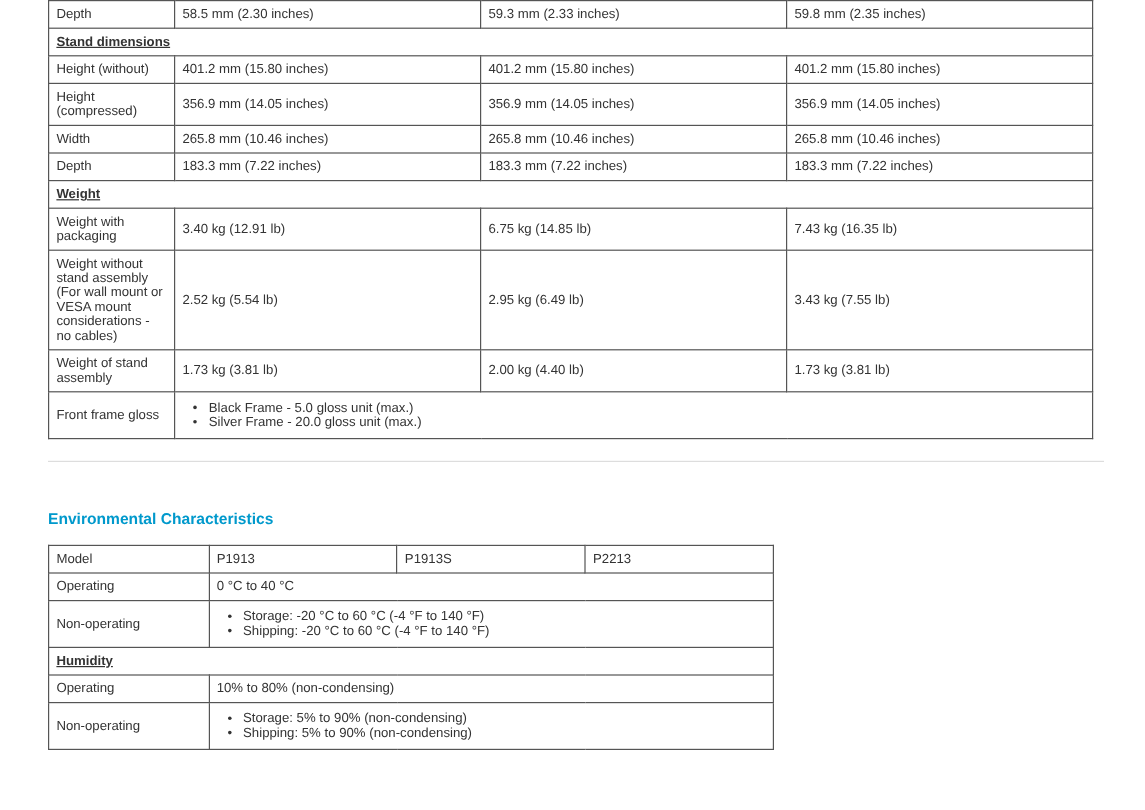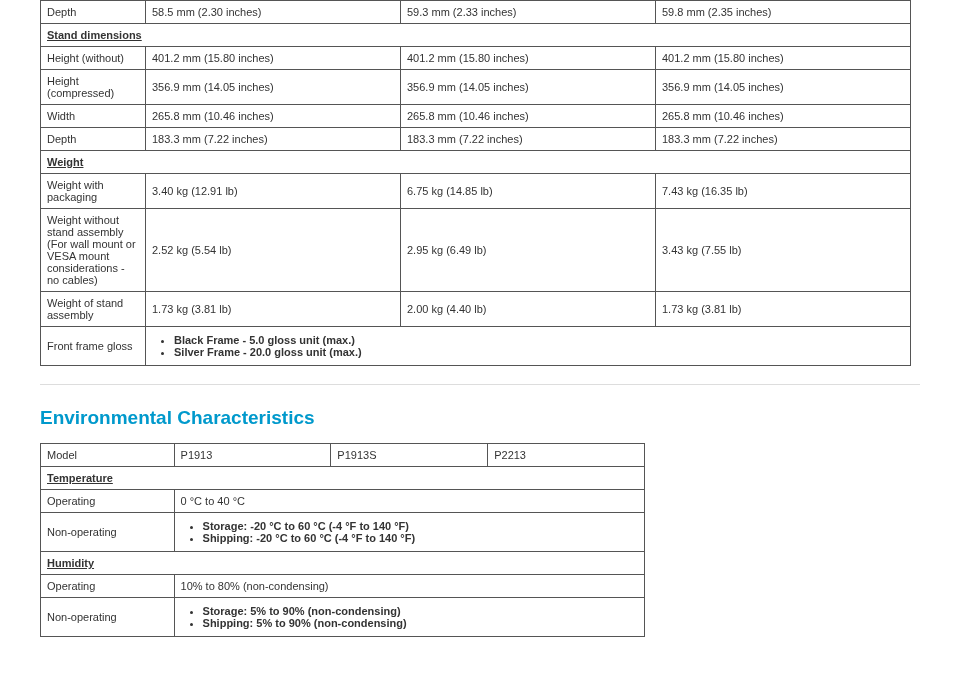--- a/index.html
+++ b/index.html
@@ -27,28 +27,28 @@
 .val-col { width: 255px; }
 .section-hdr td {
   font-weight: bold;
   border-left: none;
   border-right: none;
   text-decoration: underline;
 }
 .section-hdr td:first-child { border-left: 1px solid #555; }
 .section-hdr td:last-child { border-right: 1px solid #555; }
 
-ul { margin: 2px 0; padding-left: 22px; font-weight: bold; }
+ul { margin: 2px 0; padding-left: 22px; }
 ul li { margin: 0; }
 
 h2 {
   color: #0099cc;
-  font-size: 19px;
+  font-size: 13px;
   font-weight: bold;
-  margin: 22px 0 14px 0;
+  margin: 40px 0 14px 0;
 }
 hr.sep {
   border: none;
   border-top: 1px solid #ddd;
   margin: 18px 0 0 0;
   width: 880px;
 }
 .env-table { width: 605px; table-layout: fixed; }
 .env-table .lbl { width: 132px; }
 .env-table .val2 { width: 155px; }
@@ -141,23 +141,20 @@
       <col class="val2">
       <col class="val2">
     </colgroup>
   <tbody>
       <tr>
     <td>Model</td>
     <td>P1913</td>
     <td>P1913S</td>
     <td>P2213</td>
   </tr>
-  <tr class="section-hdr">
-    <td colspan="4">Temperature</td>
-  </tr>
   <tr>
     <td>Operating</td>
     <td colspan="3">0 °C to 40 °C</td>
   </tr>
   <tr>
     <td>Non-operating</td>
     <td colspan="3">
       <ul>
         <li>Storage: -20 °C to 60 °C (-4 °F to 140 °F)</li>
         <li>Shipping: -20 °C to 60 °C (-4 °F to 140 °F)</li>

